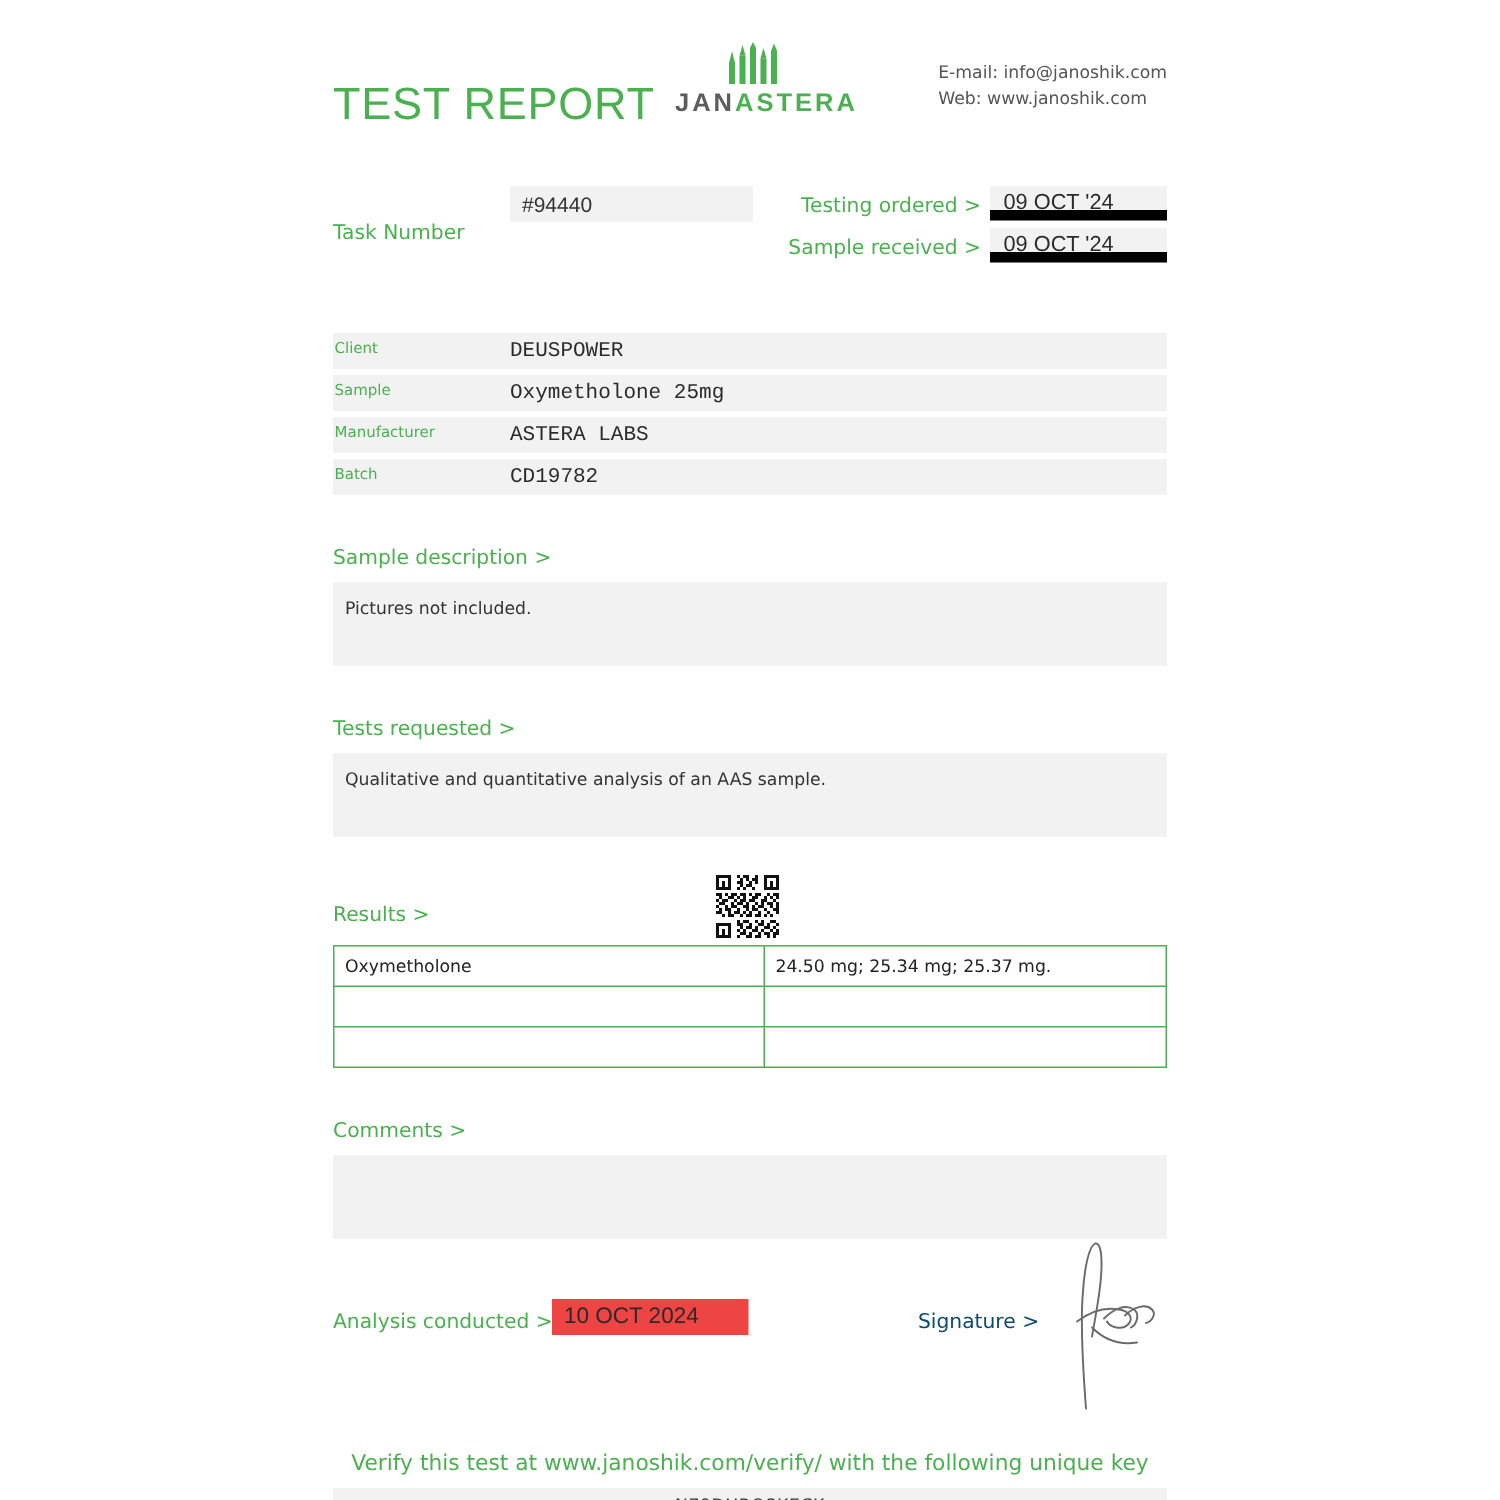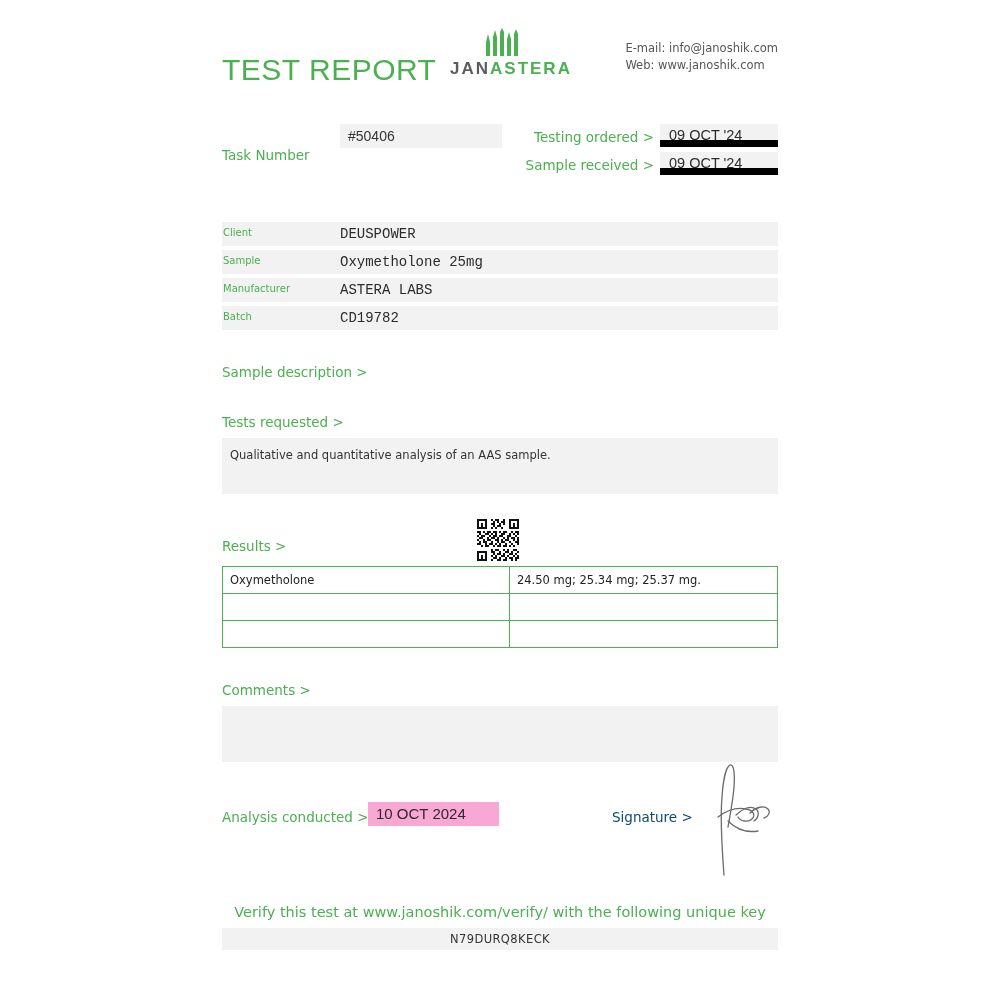--- a/index.html
+++ b/index.html
@@ -240,21 +240,21 @@
     color: #4bb050;
     font-size: 13.5px;
   }
   .analysis-value {
     position: absolute;
     left: 146px;
     top: 10px;
     width: 131px;
     height: 24px;
     line-height: 24px;
-    background: #f9a8d4;
+    background: #ef4444;
     font-size: 15px;
     color: #2b2b2b;
     padding-left: 8px;
     box-sizing: border-box;
     font-family: "Liberation Sans", sans-serif;
   }
   .sig-label {
     position: absolute;
     left: 390px;
     top: 17px;
@@ -318,21 +318,21 @@
       </div>
 
       <div class="contact">
         <div>E-mail: info@janoshik.com</div>
         <div>Web: www.janoshik.com</div>
       </div>
     </div>
 
     <div class="task-row">
       <div class="task-label label-green">Task Number</div>
-      <div class="task-value">#50406</div>
+      <div class="task-value">#94440</div>
 
       <div class="dates">
         <div class="date-line">
           <div class="date-label">Testing ordered  &gt;</div>
           <div class="date-val">09 OCT '24</div>
         </div>
         <div class="date-line">
           <div class="date-label">Sample received &gt;</div>
           <div class="date-val">09 OCT '24</div>
         </div>
@@ -352,20 +352,21 @@
         <div class="info-label">Manufacturer</div>
         <div class="info-value">ASTERA LABS</div>
       </div>
       <div class="info-row">
         <div class="info-label">Batch</div>
         <div class="info-value">CD19782</div>
       </div>
     </div>
 
     <div class="section-head">Sample description &gt;</div>
+    <div class="gray-box box-desc">Pictures not included.</div>
 
     <div class="section-head">Tests requested &gt;</div>
     <div class="gray-box box-tests">Qualitative and quantitative analysis of an AAS sample.</div>
 
     <div class="results-head-wrap">
       <div class="results-head">Results &gt;</div>
       <div class="qr">
         <svg width="46" height="46" viewBox="0 0 23 23" shape-rendering="crispEdges">
           <rect width="23" height="23" fill="#ffffff"></rect>
           <g fill="#111111">

